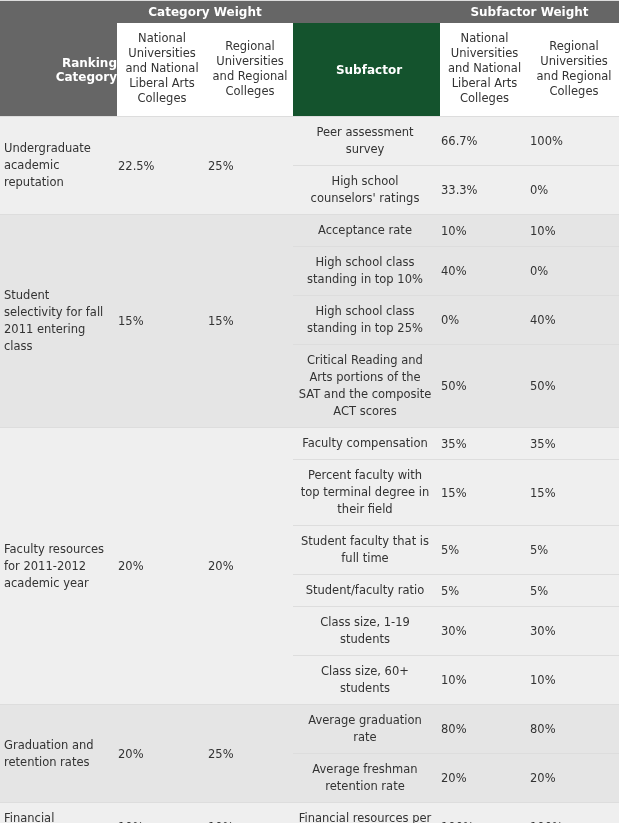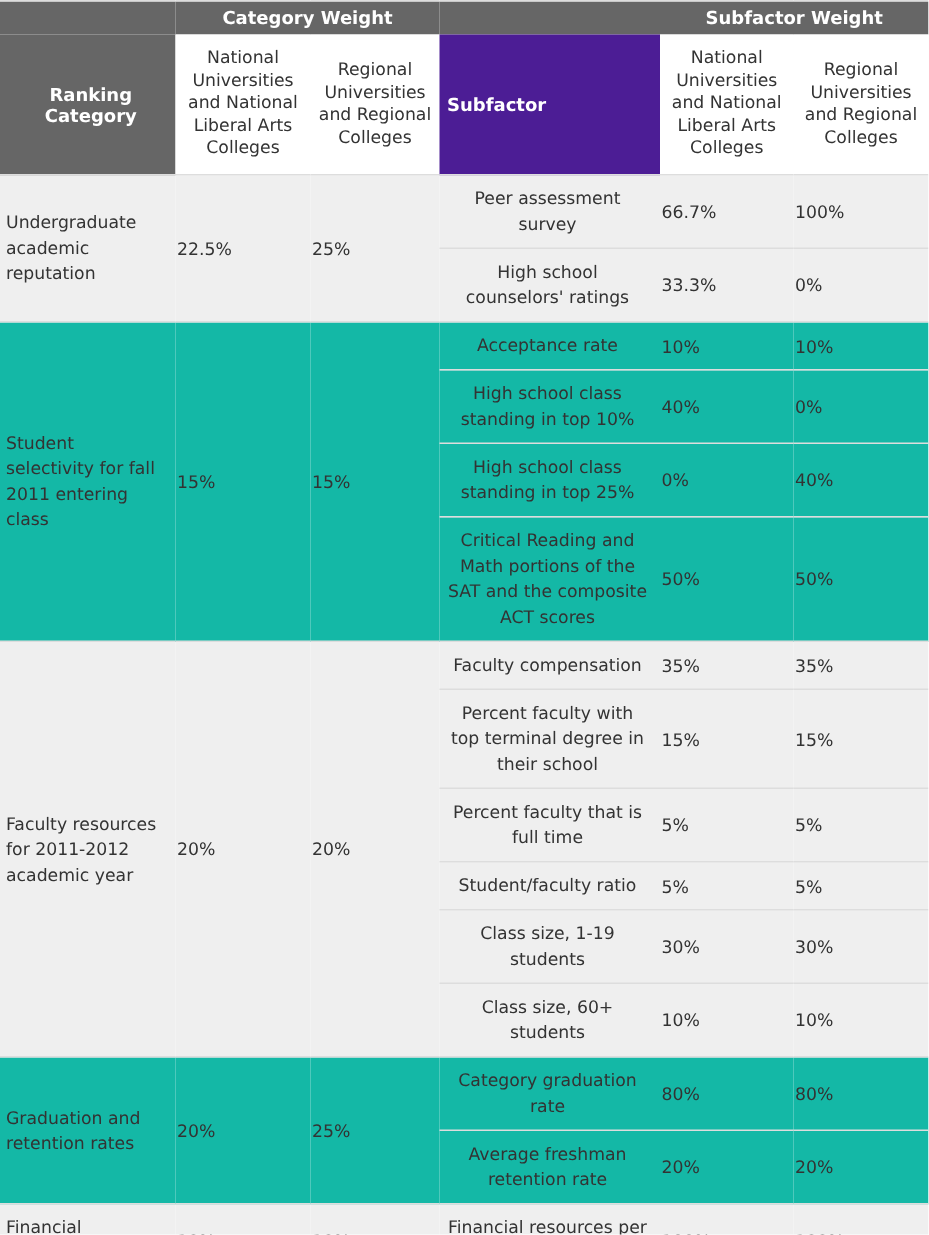--- a/index.html
+++ b/index.html
@@ -34,40 +34,40 @@
     vertical-align: middle;
     border-top: 1px solid #dddddd;
   }
   .hdr-band.blank { background: #666666; }
 
   .hdr-row-cat {
     background: #666666;
     color: #ffffff;
     font-weight: bold;
     font-size: 12px;
-    text-align: center;
+    text-align: right;
     padding: 0 0 0 4px;
     vertical-align: middle;
   }
   .hdr-sub {
     background: #ffffff;
     color: #333333;
     font-weight: normal;
     font-size: 11.5px;
     text-align: center;
     vertical-align: middle;
     padding: 8px 4px 10px 4px;
     line-height: 15px;
   }
   .hdr-subfactor {
-    background: #4c1d95;
+    background: #14532d;
     color: #ffffff;
     font-weight: bold;
     font-size: 12px;
-    text-align: left;
+    text-align: center;
     vertical-align: middle;
     padding: 0 0 0 5px;
   }
 
   
   td.cat-name {
     text-align: left;
     vertical-align: middle;
     padding: 4px 6px 4px 4px;
     line-height: 17px;
@@ -88,21 +88,21 @@
     border-bottom: 1px solid #dddddd;
   }
   td.sub-name.center { text-align: center; }
   td.sub-weight {
     vertical-align: middle;
     font-size: 11.5px;
     border-bottom: 1px solid #dddddd;
   }
 
   tr.grp-shaded td { background: #efefef; }
-  tr.grp-plain  td { background: #14b8a6; }
+  tr.grp-plain  td { background: #e5e5e5; }
 
   tr.grp-start td.cat-name,
   tr.grp-start td.cat-weight { border-top: 1px solid #dddddd; }
   tr.grp-start td.sub-name,
   tr.grp-start td.sub-weight { border-top: 1px solid #dddddd; }
 </style>
 </head>
 <body>
 
 <table class="ranking-table">
@@ -156,39 +156,39 @@
         <td class="sub-name">High school class standing in top 10%</td>
         <td class="sub-weight">40%</td>
         <td class="sub-weight">0%</td>
       </tr>
       <tr class="grp-plain">
         <td class="sub-name">High school class standing in top 25%</td>
         <td class="sub-weight">0%</td>
         <td class="sub-weight">40%</td>
       </tr>
       <tr class="grp-plain">
-        <td class="sub-name">Critical Reading and Math portions of the SAT and the composite ACT scores</td>
+        <td class="sub-name">Critical Reading and Arts portions of the SAT and the composite ACT scores</td>
         <td class="sub-weight">50%</td>
         <td class="sub-weight">50%</td>
       </tr>
       <tr class="grp-shaded grp-start">
         <td class="cat-name" rowspan="6">Faculty resources for 2011-2012 academic year</td>
         <td class="cat-weight" rowspan="6">20%</td>
         <td class="cat-weight" rowspan="6">20%</td>
         <td class="sub-name">Faculty compensation</td>
         <td class="sub-weight">35%</td>
         <td class="sub-weight">35%</td>
       </tr>
       <tr class="grp-shaded">
-        <td class="sub-name">Percent faculty with top terminal degree in their school</td>
+        <td class="sub-name">Percent faculty with top terminal degree in their field</td>
         <td class="sub-weight">15%</td>
         <td class="sub-weight">15%</td>
       </tr>
       <tr class="grp-shaded">
-        <td class="sub-name">Percent faculty that is full time</td>
+        <td class="sub-name">Student faculty that is full time</td>
         <td class="sub-weight">5%</td>
         <td class="sub-weight">5%</td>
       </tr>
       <tr class="grp-shaded">
         <td class="sub-name">Student/faculty ratio</td>
         <td class="sub-weight">5%</td>
         <td class="sub-weight">5%</td>
       </tr>
       <tr class="grp-shaded">
         <td class="sub-name">Class size, 1-19 students</td>
@@ -197,21 +197,21 @@
       </tr>
       <tr class="grp-shaded">
         <td class="sub-name">Class size, 60+ students</td>
         <td class="sub-weight">10%</td>
         <td class="sub-weight">10%</td>
       </tr>
       <tr class="grp-plain grp-start">
         <td class="cat-name" rowspan="2">Graduation and retention rates</td>
         <td class="cat-weight" rowspan="2">20%</td>
         <td class="cat-weight" rowspan="2">25%</td>
-        <td class="sub-name">Category graduation rate</td>
+        <td class="sub-name">Average graduation rate</td>
         <td class="sub-weight">80%</td>
         <td class="sub-weight">80%</td>
       </tr>
       <tr class="grp-plain">
         <td class="sub-name">Average freshman retention rate</td>
         <td class="sub-weight">20%</td>
         <td class="sub-weight">20%</td>
       </tr>
       <tr class="grp-shaded grp-start">
         <td class="cat-name" rowspan="1">Financial resources</td>

